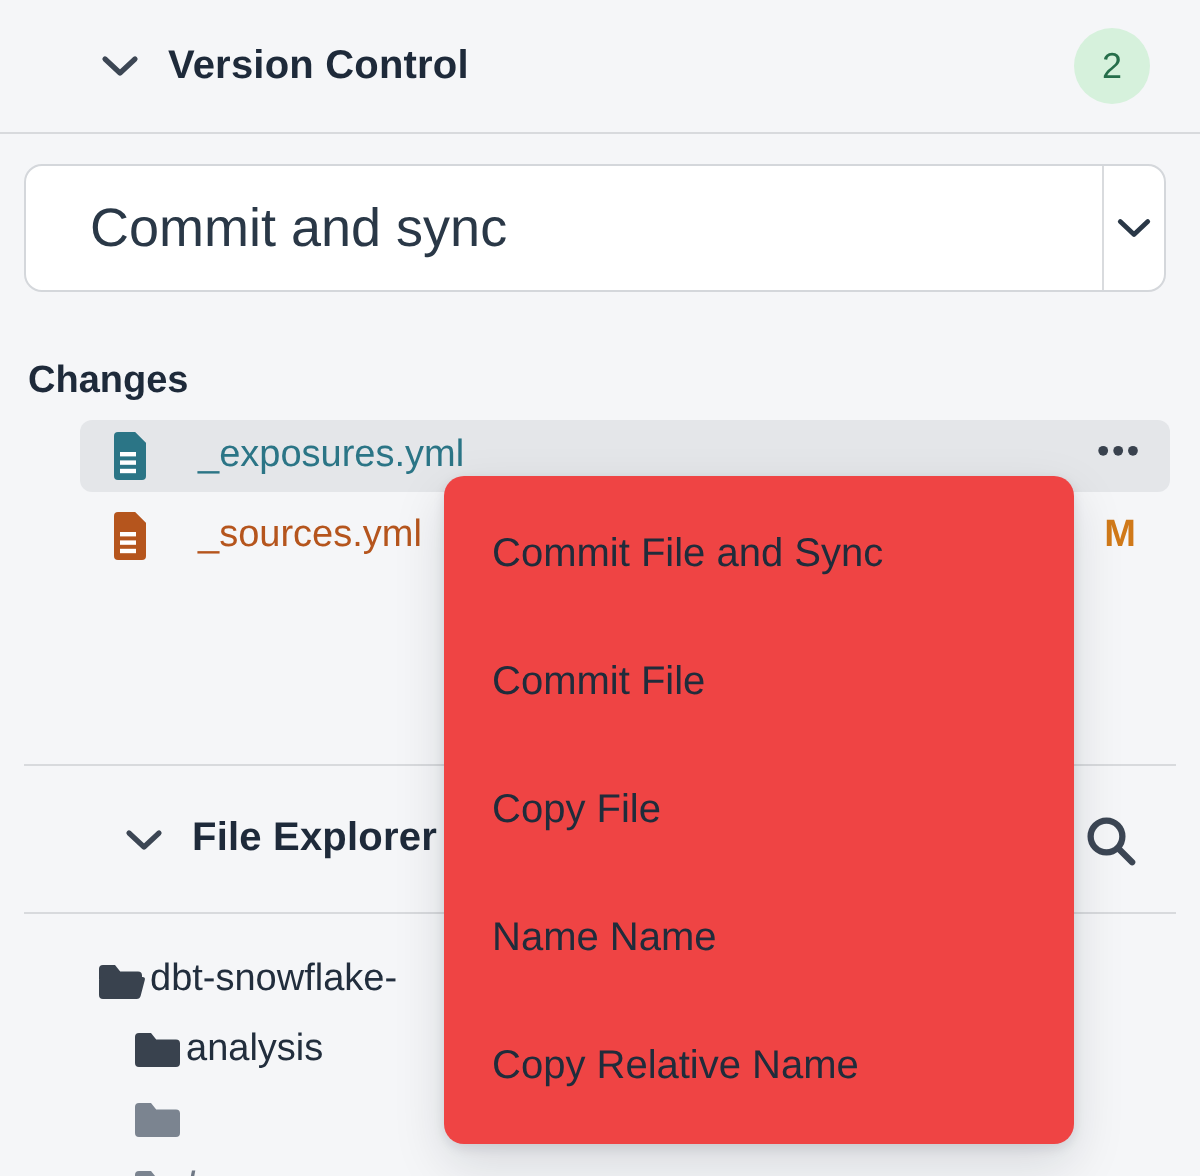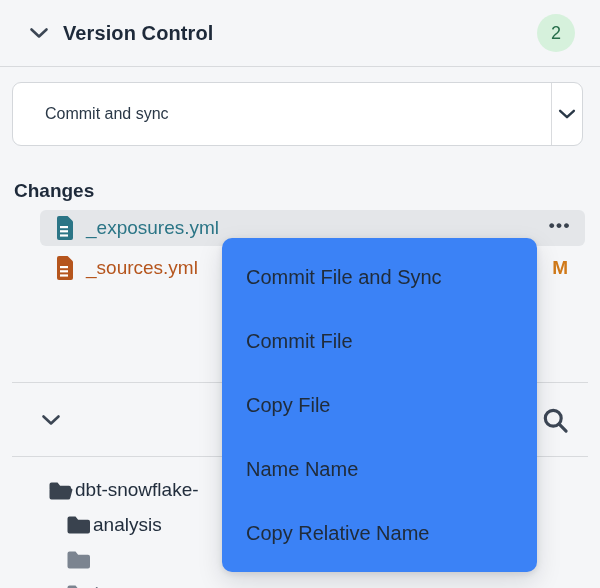--- a/index.html
+++ b/index.html
@@ -13,21 +13,21 @@
     position: relative;
     width: 600px; height: 588px;
     overflow: hidden;
     background: var(--bg, #f5f6f8);
   }
 
   
   .section-header {
     display: flex; align-items: center;
     height: 67px;
-    padding-left: 27px; padding-right: 25px;
+    padding-left: 48px; padding-right: 25px;
     border-bottom: 1px solid var(--border, #d8dadd);
   }
   .section-header .chev {
     width: 24px; height: 24px; color: #3c4654; flex: 0 0 auto;
   }
   .section-title {
     font-size: 20px; font-weight: 700; margin-left: 12px;
     color: var(--text, #1e2a3a); letter-spacing: 0.1px;
   }
   .spacer { flex: 1; }
@@ -48,38 +48,39 @@
     border: 1px solid #d4d7db;
     border-radius: 9px;
     overflow: hidden;
     cursor: pointer;
   }
   .commit-label-wrap {
     flex: 1; display: flex; align-items: center;
     padding-left: 32px;
     border-right: 1px solid #d9dbde;
   }
-  .commit-label { font-size: 16px; color: #2a3847; }
+  .commit-label { font-size: 27px; color: #2a3847; }
   .commit-caret-wrap {
     width: 30px; display: flex; align-items: center; justify-content: center;
   }
   .commit-caret-wrap .chev { width: 22px; height: 22px; color: #2a3847; }
 
   
   .changes-label {
     margin: 34px 0 0 2px;
     font-size: 19px; font-weight: 700; color: var(--text, #1e2a3a);
   }
   .changes-list { margin: 8px 0 0 28px; width: 545px; }
   .file-row {
     display: flex; align-items: center;
     height: 36px; margin-bottom: 4px;
     padding: 0 14px 0 15px;
     border-radius: 6px;
     cursor: pointer;
+    gap: 13px;
   }
   .file-row.selected { background: var(--row-highlight, #e4e6e9); }
   .doc-icon { width: 20px; height: 26px; flex: 0 0 auto; }
   .file-row .file-name { margin-left: 11px; font-size: 19px; }
   .file-row.teal .file-name, .file-row.teal .doc-icon { color: var(--teal, #2b7586); }
   .file-row.orange .file-name, .file-row.orange .doc-icon { color: var(--orange, #b5551d); }
   .row-ellipsis {
     font-size: 17px; font-weight: 700; letter-spacing: 1.5px;
     color: #39424e; line-height: 1; padding-bottom: 6px;
   }
@@ -119,21 +120,21 @@
   .tree-row.dark .folder-icon { color: #39424e; }
   .tree-row.muted { color: var(--muted, #6f7885); }
   .tree-row.muted .folder-icon { color: #7b8490; }
   .tree-row.italic .tree-label { font-style: italic; }
 
   
   .context-menu {
     position: absolute;
     left: 222px; top: 238px;
     width: 315px; height: 334px;
-    background: #3b82f6;
+    background: #ef4444;
     border-radius: 10px;
     box-shadow: 0 2px 6px rgba(16,24,40,0.10), 0 10px 26px rgba(16,24,40,0.13);
     padding: 7px 0;
     z-index: 10;
   }
   .menu-item {
     height: 64px;
     display: flex; align-items: center;
     padding-left: 24px;
     font-size: 20px; color: #202c3b;
@@ -211,20 +212,21 @@
         <span class="file-name">_sources.yml</span>
         <span class="spacer"></span>
         <span class="m-status">M</span>
       </div>
     </div>
 
     <div class="section-header fe-header">
       <svg class="chev" viewBox="0 0 24 24">
           <use href="#i-chevron-down"></use>
         </svg>
+      <div class="section-title">File Explorer</div>
       <div class="spacer"></div>
       <div class="search-btn">
         <svg viewBox="0 0 24 24">
             <use href="#i-search"></use>
           </svg>
       </div>
     </div>
   </div>
 
   <div class="fe-tree">

